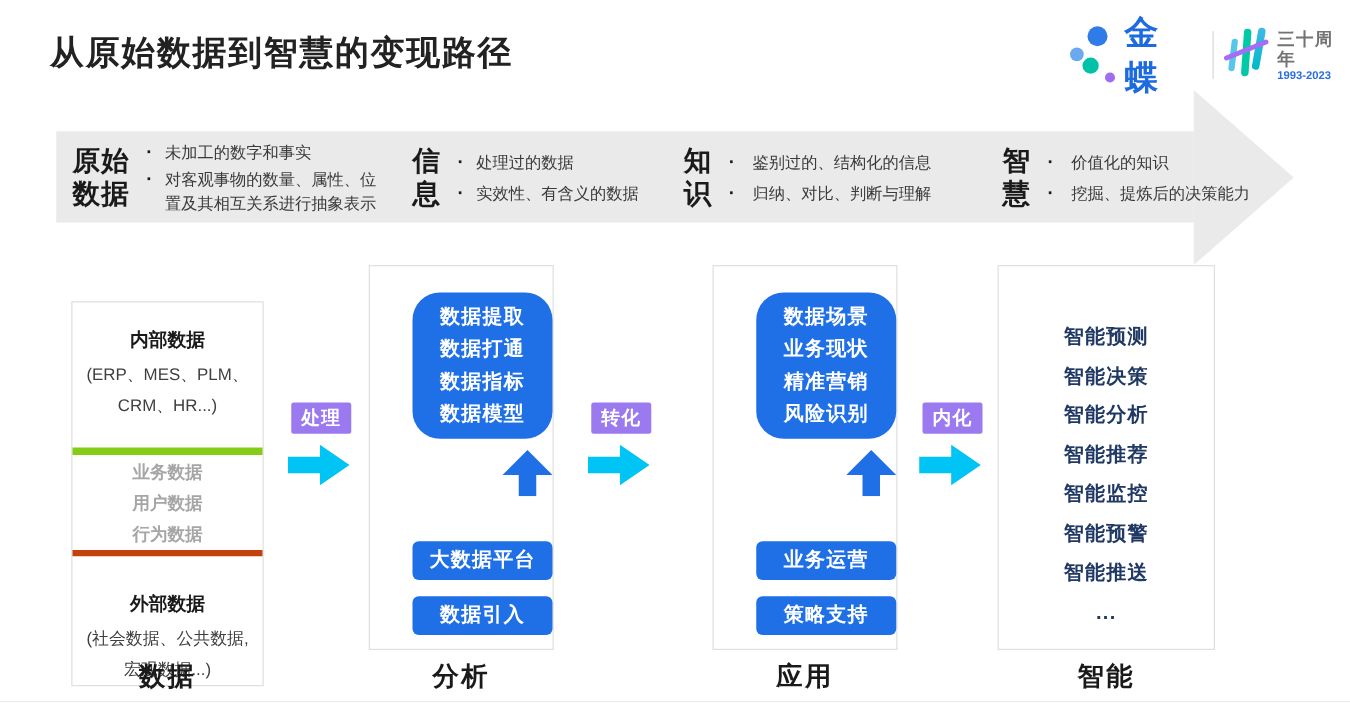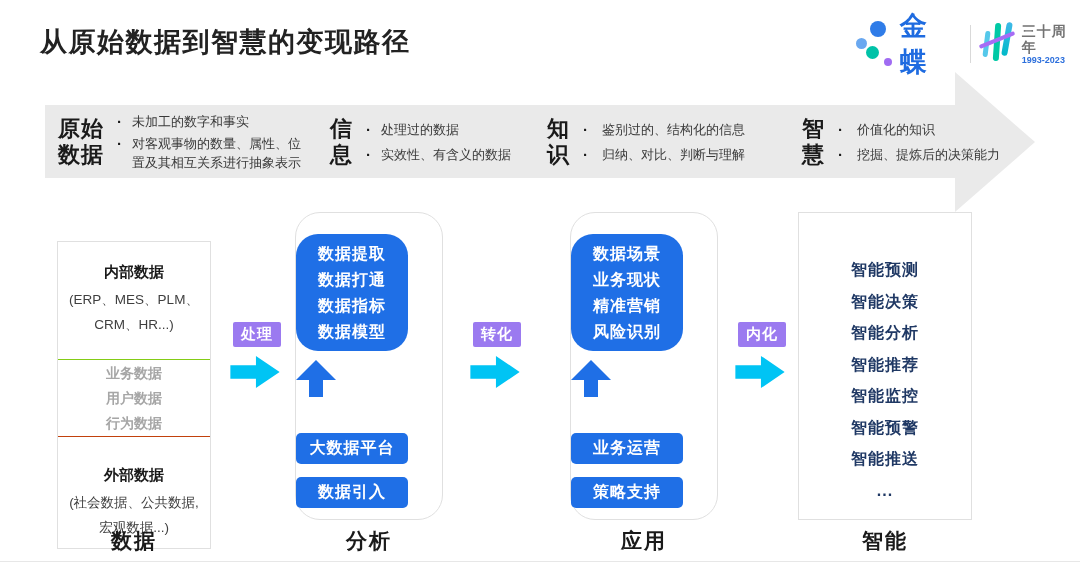--- a/index.html
+++ b/index.html
@@ -42,27 +42,27 @@
   .bullet .btext{font-size:13px;line-height:19px;color:#3a3a3a;}
   .stage-1{left:58px;}   .stage-1 .stage-bullets{gap:3px;} .stage-1 .btext{max-width:172px;}
   .stage-2{left:330px;}
   .stage-3{left:547px;}  .stage-3 .dot{margin-right:14px;}
   .stage-4{left:802px;}  .stage-4 .dot{margin-right:14px;}
 
   
   .col{position:absolute;top:212px;height:308px;background:#fff;border:1px solid #e0e0e0;box-sizing:border-box;}
   .col-data{left:57px;width:154px;display:flex;flex-direction:column;text-align:center;margin-top:29px;}
   .sec1{height:117px;padding-top:21px;box-sizing:border-box;}
-  .sec2{height:76px;border-top:1px solid #84cc16;display:flex;flex-direction:column;justify-content:center;}
-  .sec3{flex:1;border-top:1px solid #c2410c;padding-top:29px;box-sizing:border-box;}
+  .sec2{height:76px;border-top:6px solid #84cc16;display:flex;flex-direction:column;justify-content:center;}
+  .sec3{flex:1;border-top:5px solid #c2410c;padding-top:29px;box-sizing:border-box;}
   .sec-title{font-size:15px;font-weight:800;color:#1a1a1a;margin-bottom:5px;}
   .sec-desc{font-size:13.5px;color:#3f3f3f;line-height:25px;}
   .gray-item{font-size:14px;font-weight:600;color:#a6a6a6;line-height:25px;}
 
-  .col-flow{display:flex;flex-direction:column;align-items:flex-start;border-radius:25px;}
+  .col-flow{display:flex;flex-direction:column;align-items:flex-end;}
   .col-analysis{left:295px;width:148px;}
   .col-application{left:570px;width:148px;}
   .capbox{margin-top:21px;width:112px;height:117px;background:#1f6fe6;border-radius:22px;
     display:flex;flex-direction:column;justify-content:center;align-items:center;}
   .capline{color:#fff;font-size:16px;font-weight:600;line-height:26px;letter-spacing:1px;}
   .up-arrow{margin-top:9px;}
   .platform-btn{width:112px;height:31px;background:#1f6fe6;border-radius:5px;color:#fff;font-size:16px;
     font-weight:600;letter-spacing:1px;display:flex;align-items:center;justify-content:center;}
   .btn-a{margin-top:36px;} .btn-b{margin-top:13px;}
 

